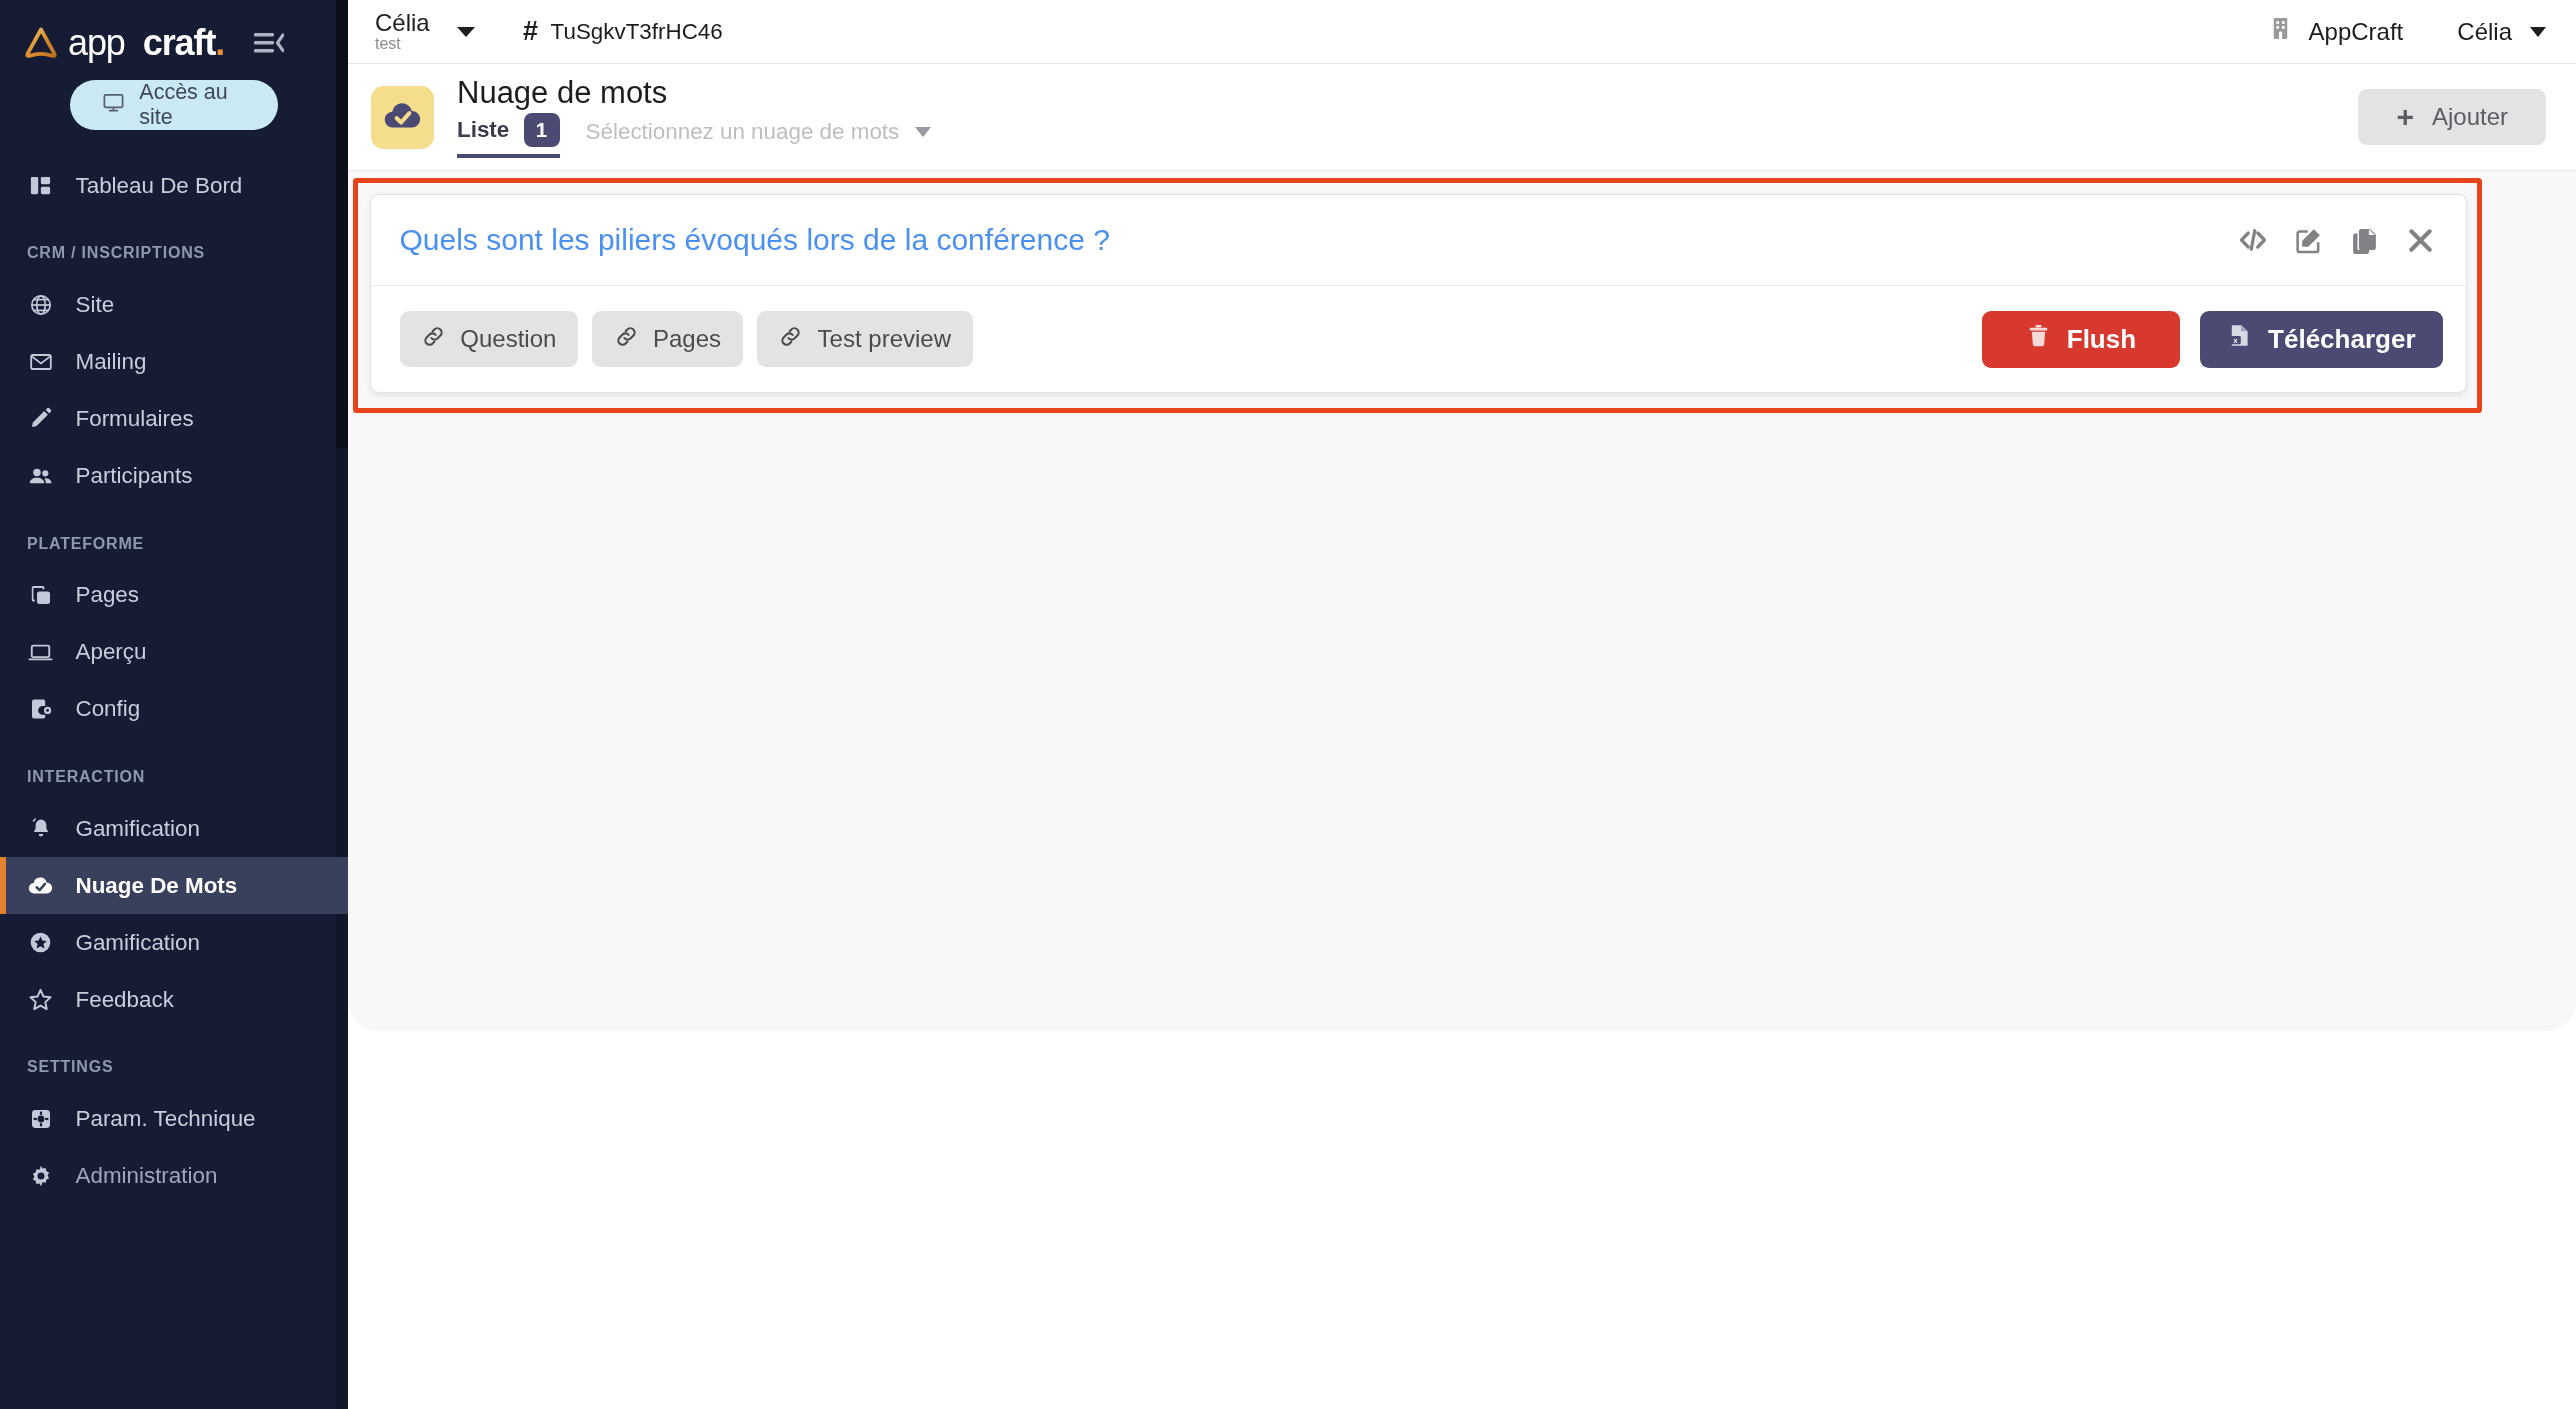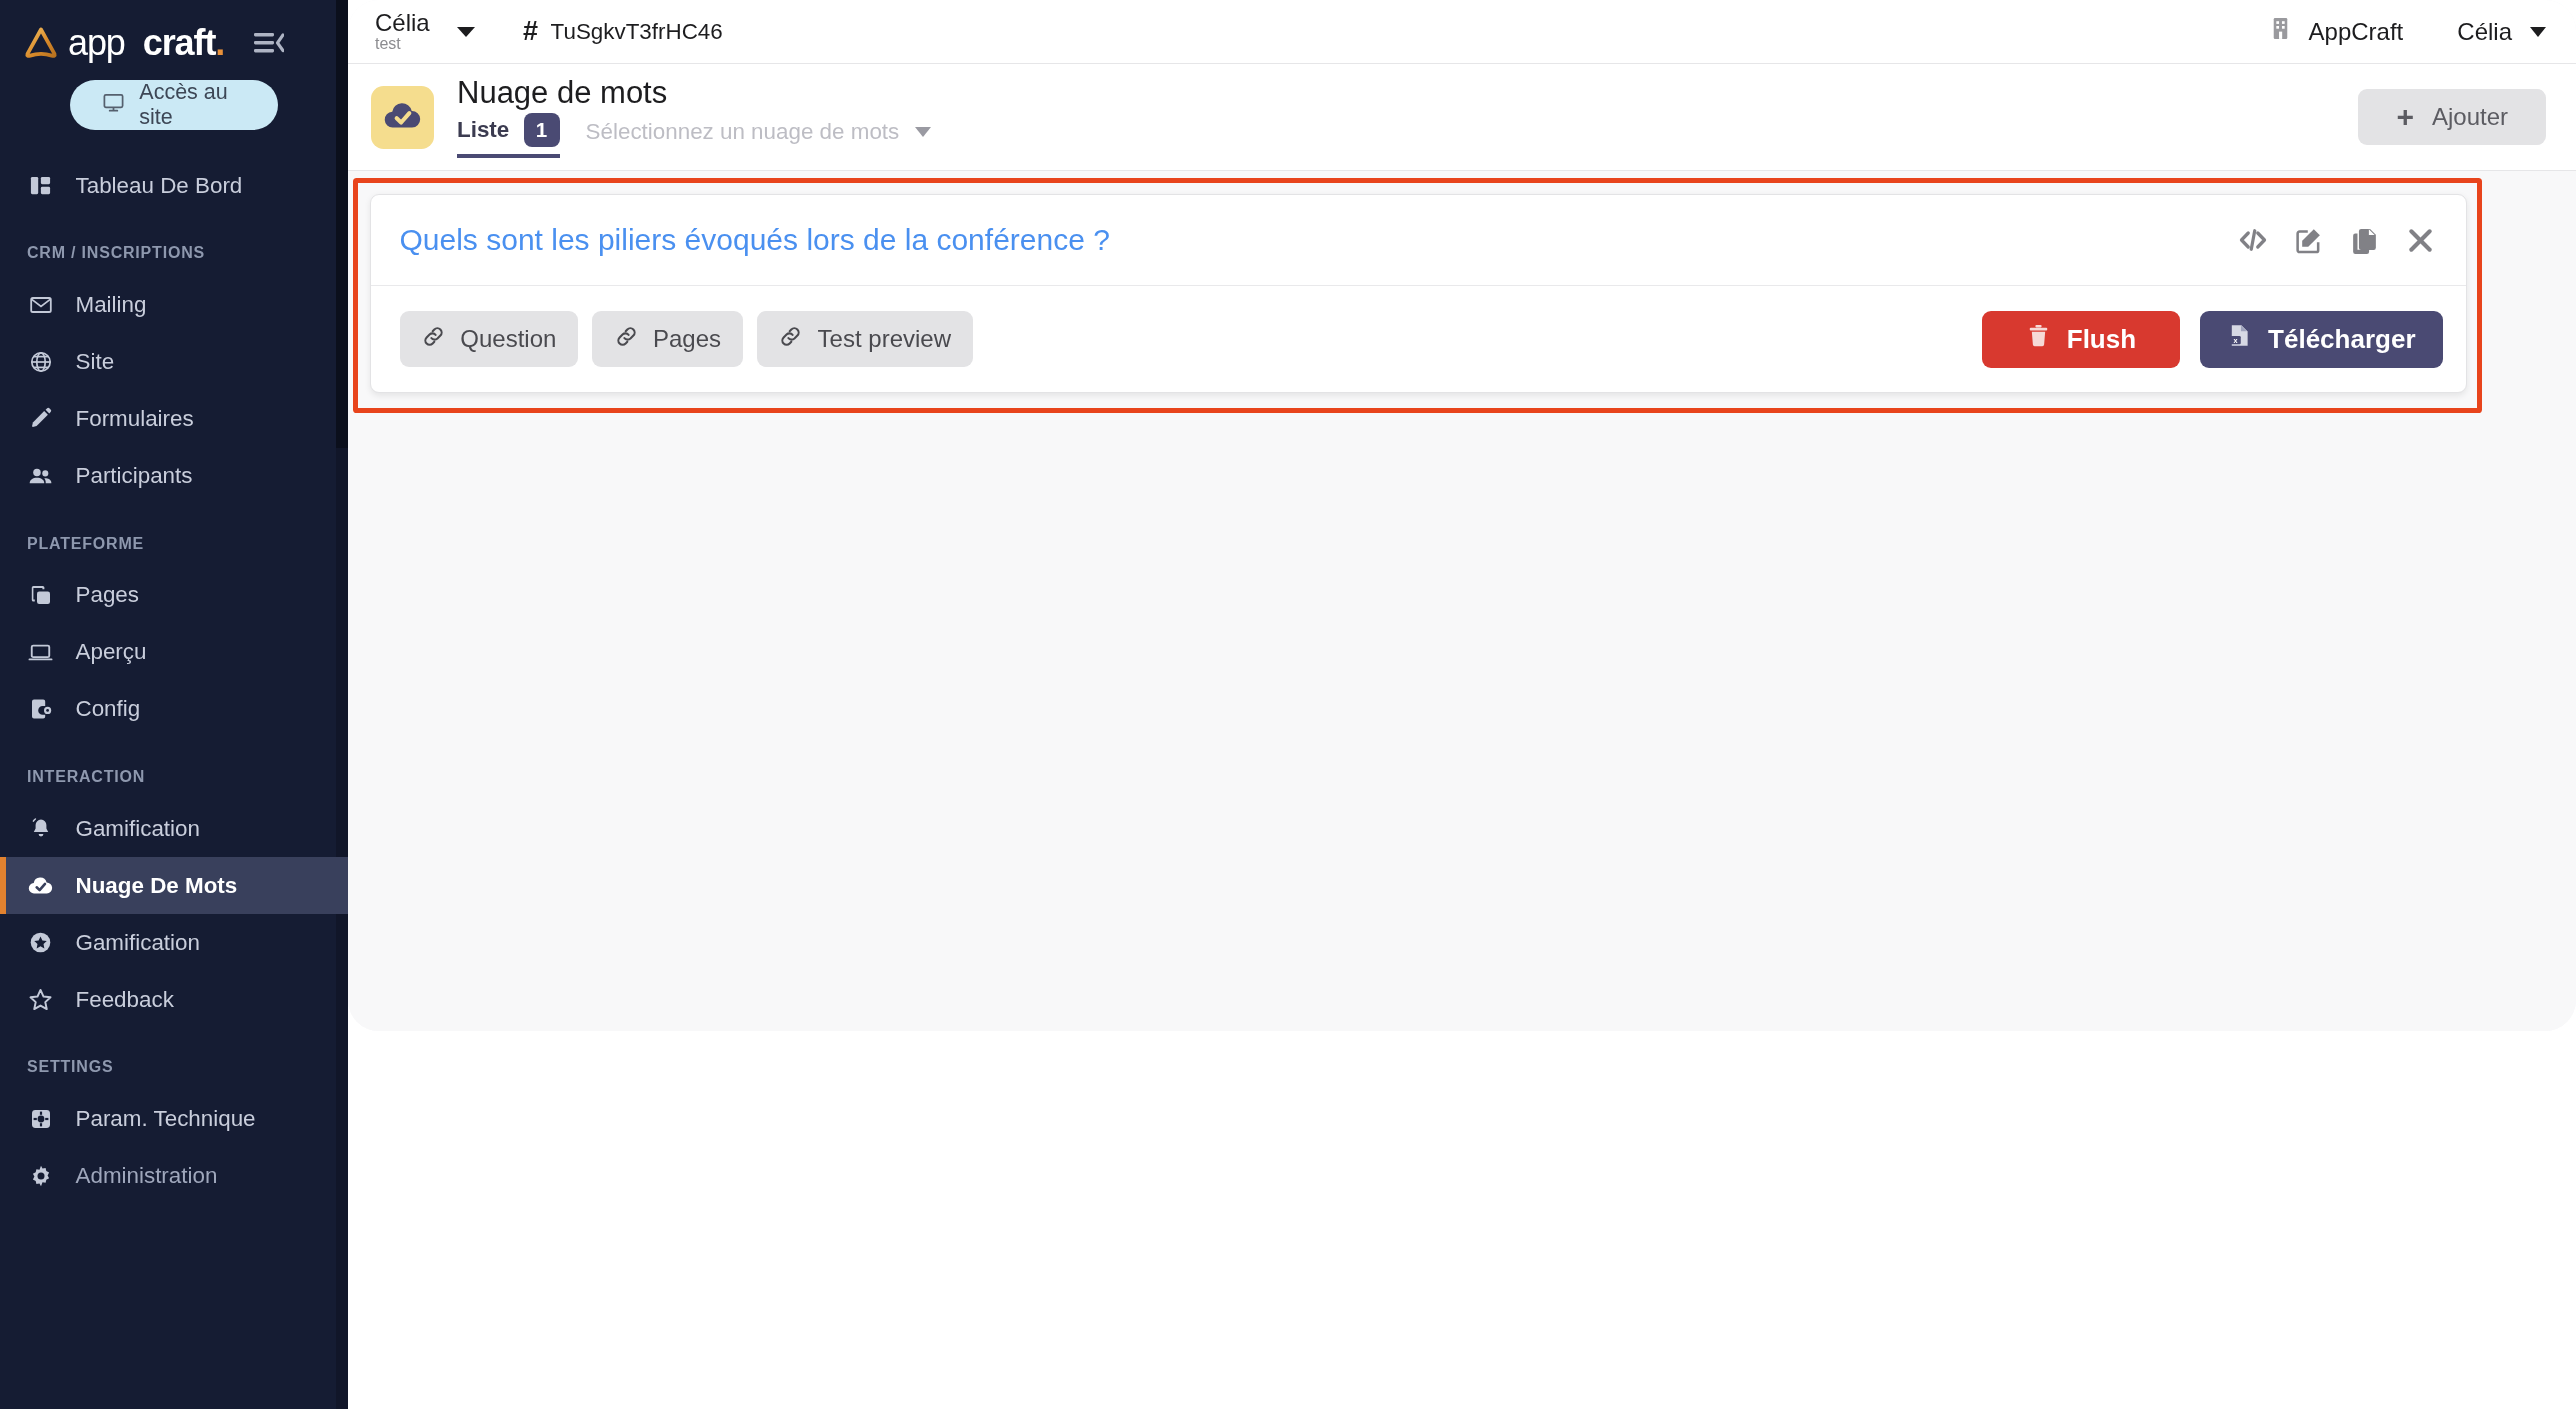--- a/index.html
+++ b/index.html
@@ -298,39 +298,39 @@
             <rect x="12.4" y="13.4" width="9.6" height="7.6" rx="1.4"></rect>
           </svg>
         </span>
         <span>Tableau De Bord</span>
       </div>
 
       <div class="nav-section-label">CRM / INSCRIPTIONS</div>
 
       <div class="nav-item">
         <span class="ico">
-          <svg viewBox="0 0 24 24" width="24" height="24" fill="none" stroke="#C3C9D8" stroke-width="1.8">
-            <rect x="2.2" y="5" width="19.6" height="14" rx="1.6"></rect>
-            <path d="M2.8 6.4 L12 13.4 L21.2 6.4"></path>
-          </svg>
-        </span>
-        <span>Mailing</span>
-      </div>
-
-      <div class="nav-item">
-        <span class="ico">
           <svg viewBox="0 0 24 24" width="24" height="24" fill="none" stroke="#C3C9D8" stroke-width="1.7">
             <circle cx="12" cy="12" r="9.2"></circle>
             <ellipse cx="12" cy="12" rx="4.2" ry="9.2"></ellipse>
             <line x1="2.9" y1="12" x2="21.1" y2="12"></line>
             <line x1="4.4" y1="6.6" x2="19.6" y2="6.6"></line>
             <line x1="4.4" y1="17.4" x2="19.6" y2="17.4"></line>
           </svg>
         </span>
         <span>Site</span>
+      </div>
+
+      <div class="nav-item">
+        <span class="ico">
+          <svg viewBox="0 0 24 24" width="24" height="24" fill="none" stroke="#C3C9D8" stroke-width="1.8">
+            <rect x="2.2" y="5" width="19.6" height="14" rx="1.6"></rect>
+            <path d="M2.8 6.4 L12 13.4 L21.2 6.4"></path>
+          </svg>
+        </span>
+        <span>Mailing</span>
       </div>
 
       <div class="nav-item">
         <span class="ico">
           <svg viewBox="0 0 24 24" width="24" height="24" fill="#C3C9D8">
             <path d="M3 19.2 L3.9 15.4 L15.2 4.1 L18.9 7.8 L7.6 19.1 L3.8 20 Z"></path>
             <path d="M16.6 2.7 L20.3 6.4 L21.6 5.1 A1.9 1.9 0 0 0 21.6 2.4 L20.6 1.4 A1.9 1.9 0 0 0 17.9 1.4 Z"></path>
           </svg>
         </span>
         <span>Formulaires</span>

